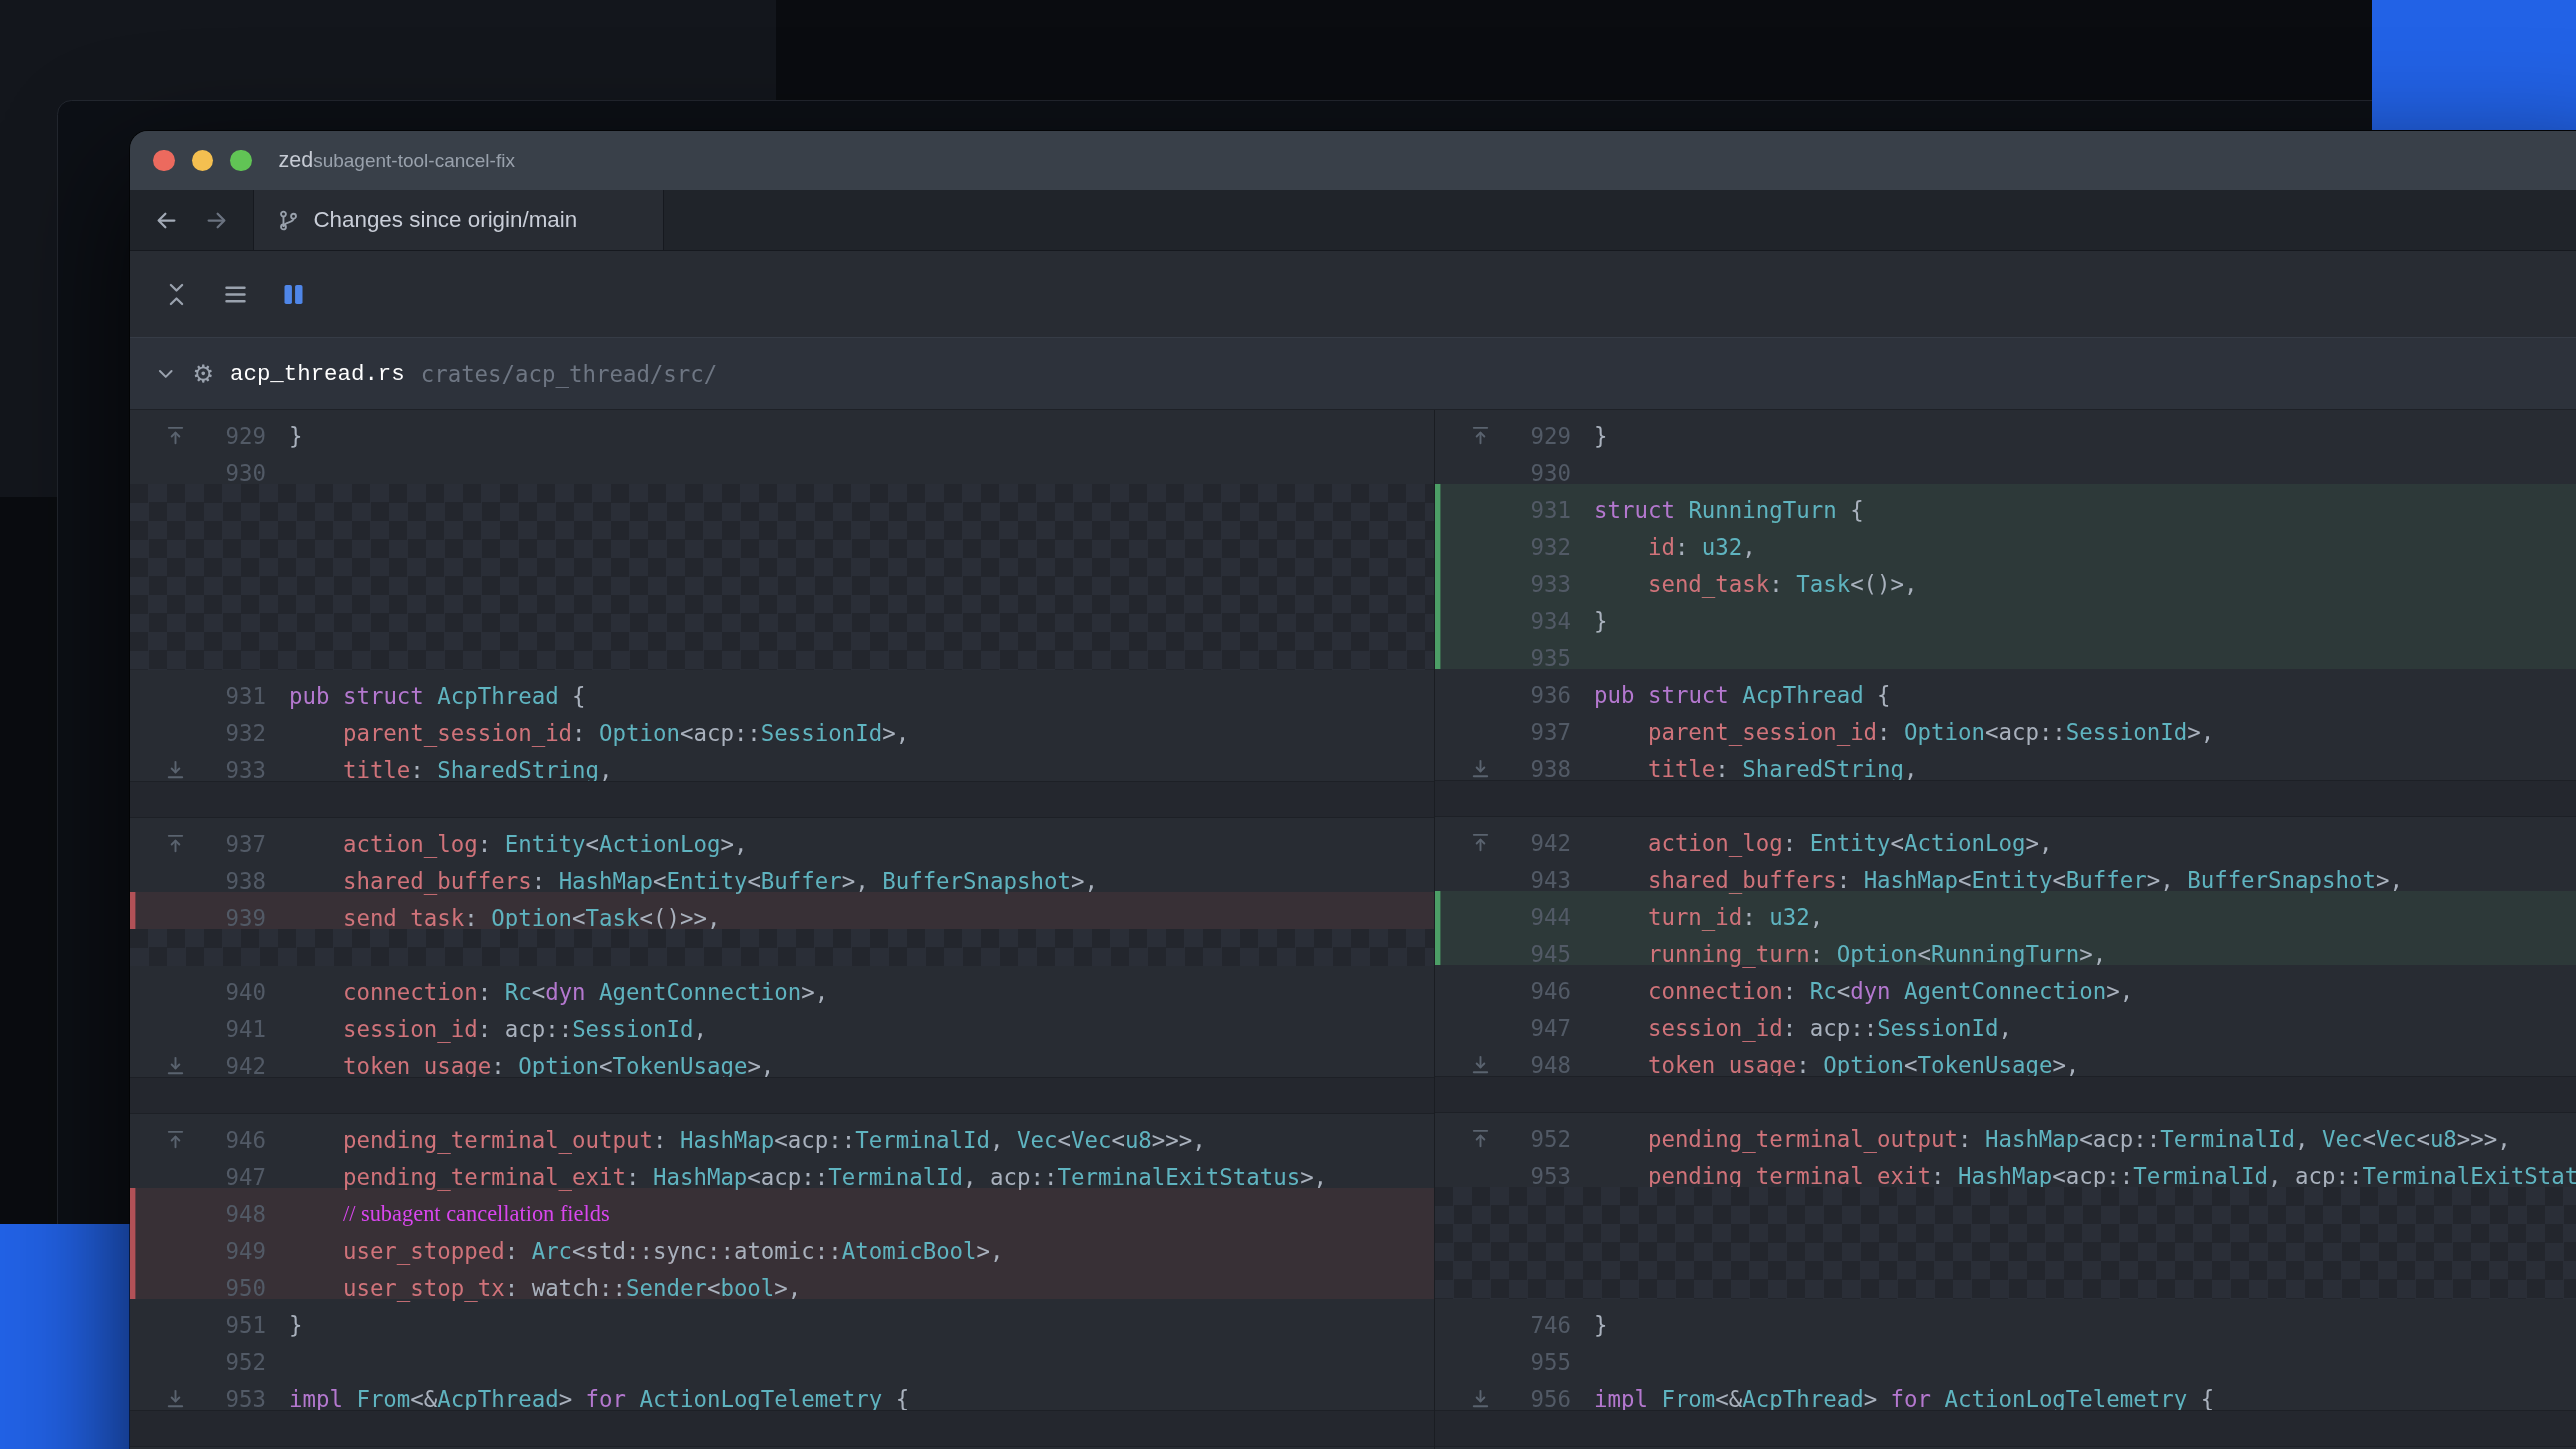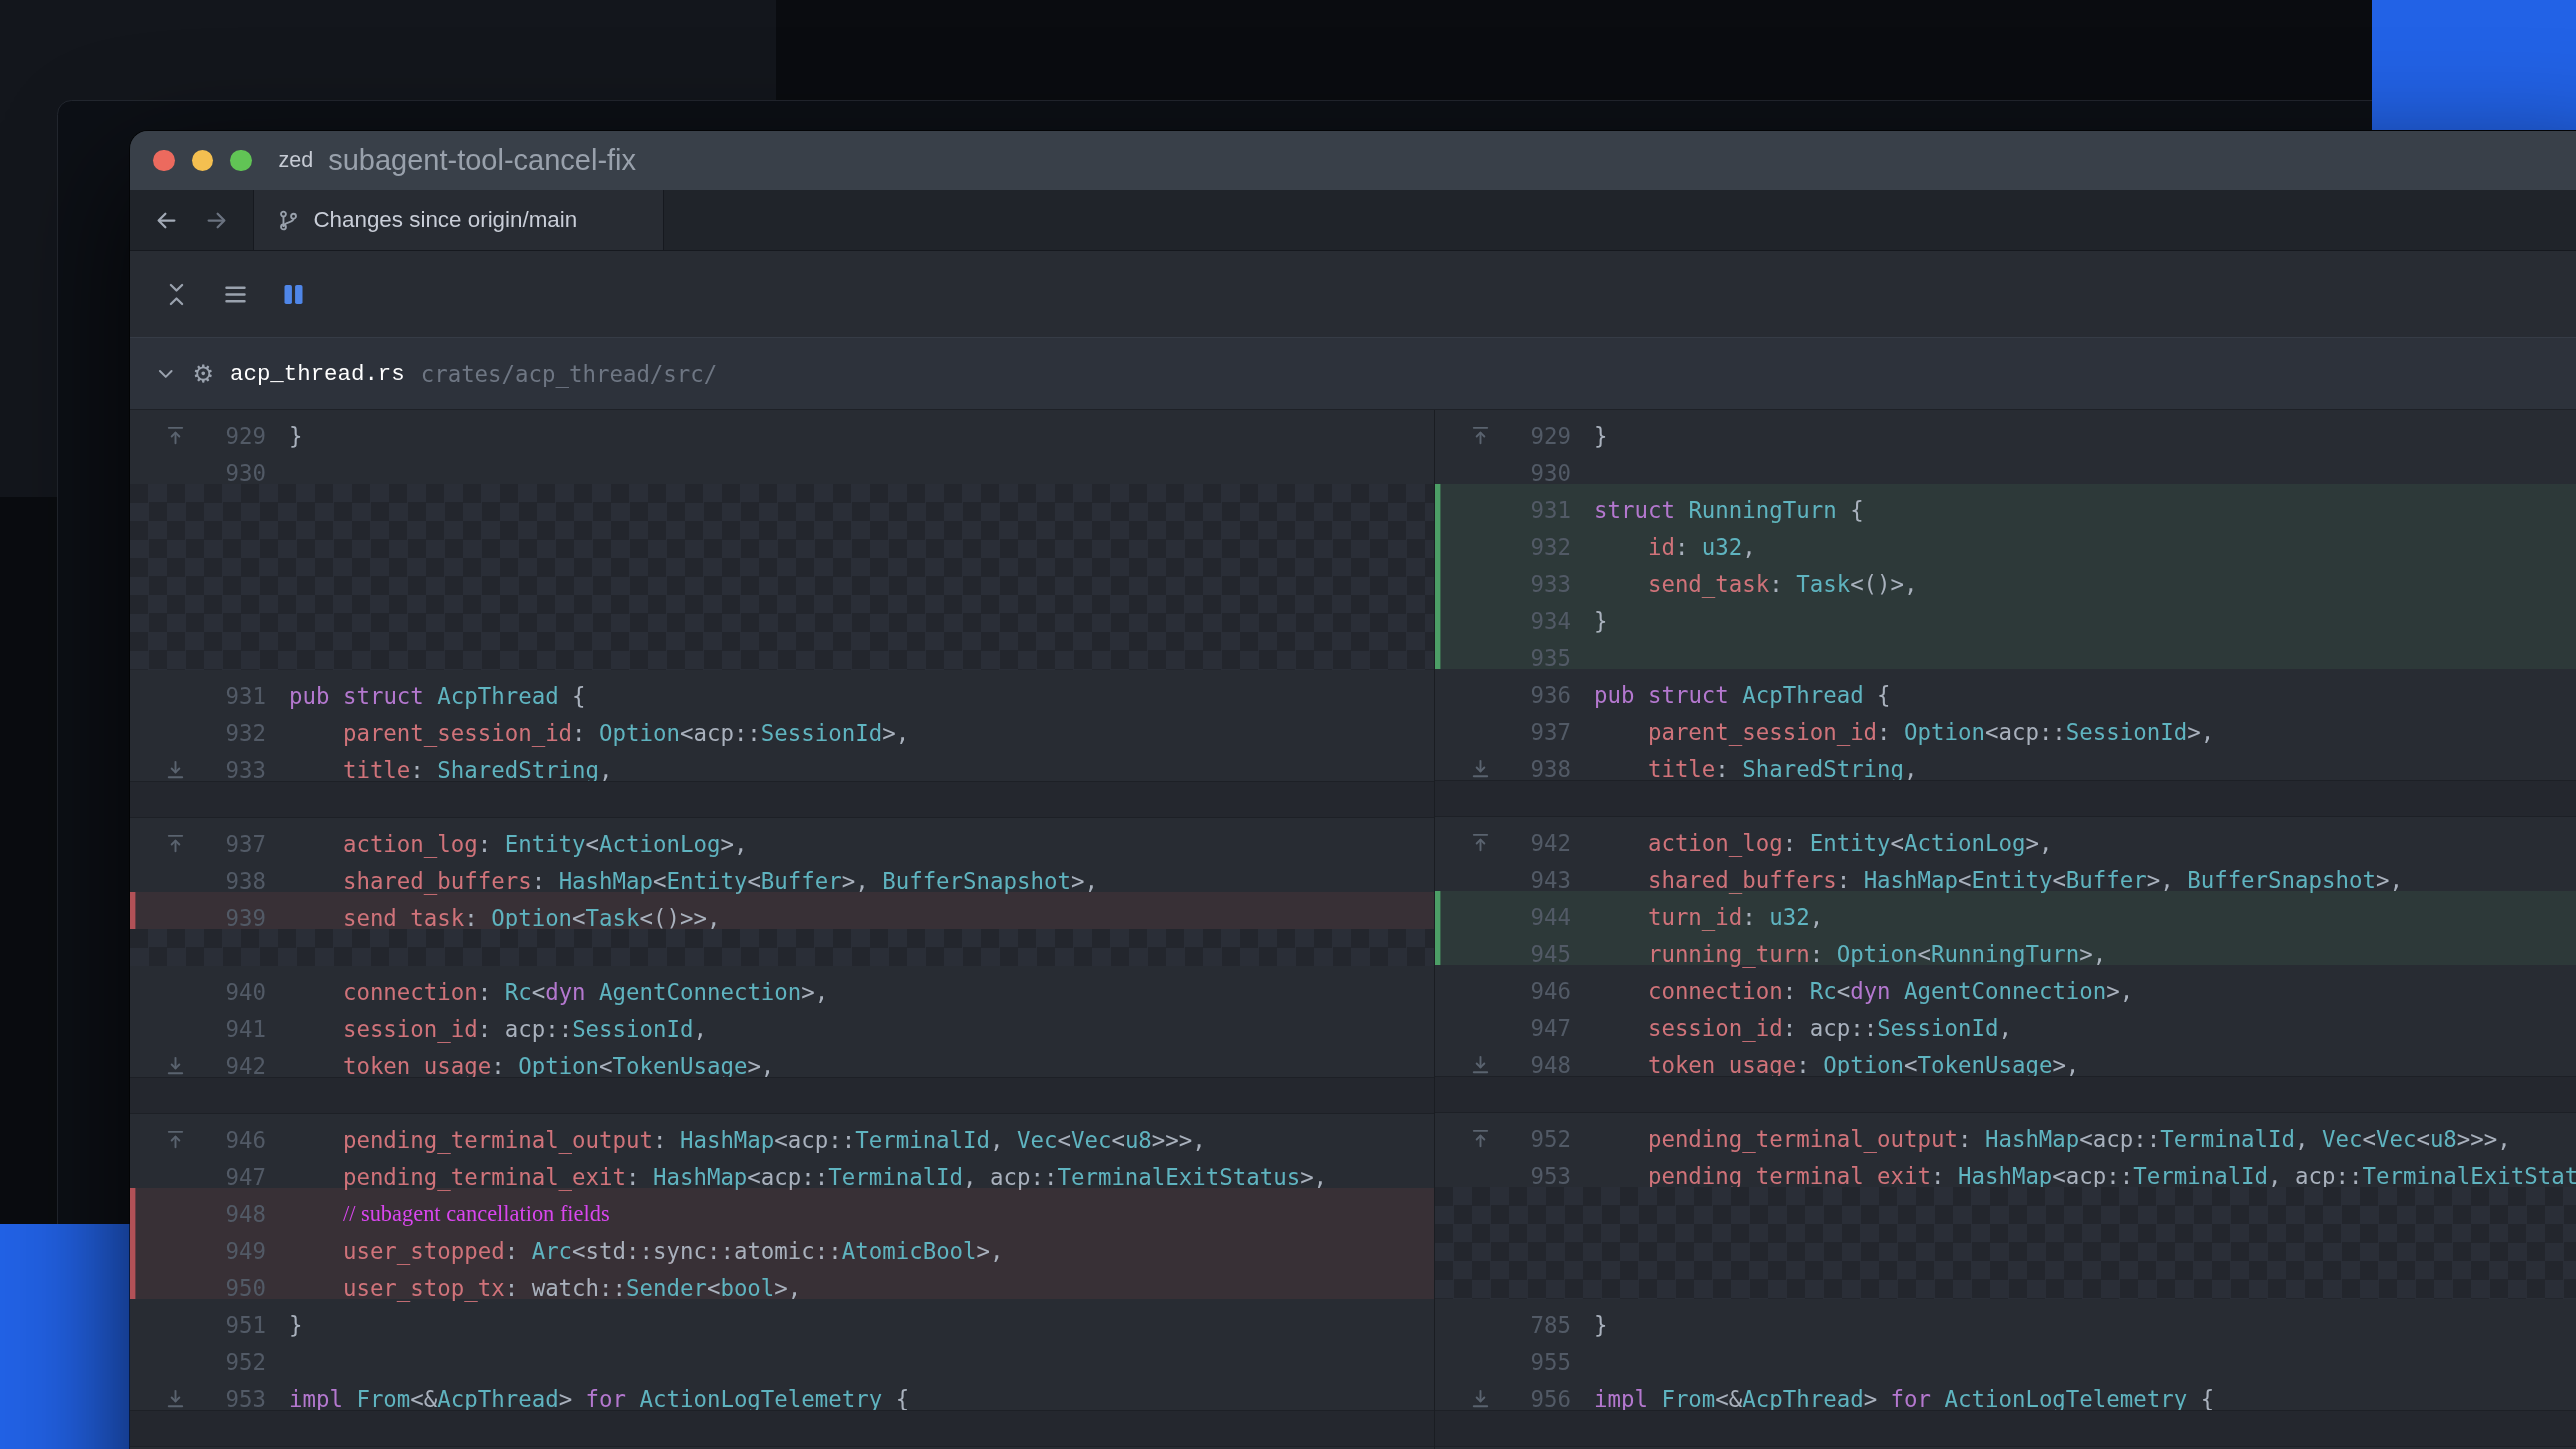--- a/index.html
+++ b/index.html
@@ -19,21 +19,21 @@
   #window { position:absolute; left:130px; top:131px; width:2506px; height:1431px;
             background:#282c33; border-radius:18px 18px 0 0; overflow:hidden;
             display:flex; flex-direction:column;
             box-shadow:0 0 0 0.9px rgba(0,0,0,.65), 0 45px 125px rgba(0,0,0,.75); }
 
   
   #titlebar { height:59px; flex:0 0 auto; background:#394049; display:flex;
               align-items:center; padding-left:23px; }
   .traffic { width:21.5px; height:21.5px; border-radius:50%; margin-right:17px; flex:0 0 auto; }
   #title-project { font-size:21.5px; color:#c6cbd4; margin-left:10px; }
-  #title-branch  { font-size:29px; color:#99a1ac; margin-left:15px; }
+  #title-branch  { font-size:19px; color:#99a1ac; }
 
   
   #tabbar { height:61px; flex:0 0 auto; background:#20242a; display:flex;
             align-items:stretch; border-bottom:0.9px solid #16191f; }
   #nav { width:123px; display:flex; align-items:center; justify-content:center; gap:19.7px; }
   .nav-btn { width:30px; height:30px; display:flex; align-items:center; justify-content:center; }
   #tab-active { width:411px; background:#282c33; display:flex; align-items:center;
                 gap:13.4px; padding:0 23px; border-left:0.9px solid #16191f;
                 border-right:0.9px solid #16191f; }
   #tab-label { font-size:22.4px; color:#c9ced8; white-space:nowrap; }
@@ -238,21 +238,21 @@
                 <path d="M8 11l4 4 4-4"></path>
               </svg></span><span class="num">948</span><span class="code"><span>    </span><span class="fld">token_usage</span><span>: </span><span class="ty">Option</span><span>&lt;</span><span class="ty">TokenUsage</span><span>&gt;,</span></span></div>
           <div class="row gap" style="height: 37px;"></div>
           <div class="row code"><span class="marker"><svg width="23" height="23" viewBox="0 0 24 24" fill="none" stroke="#5a636f" stroke-width="2" stroke-linecap="round" stroke-linejoin="round">
                 <path d="M5 4h14"></path>
                 <path d="M12 20V9"></path>
                 <path d="M8 13l4-4 4 4"></path>
               </svg></span><span class="num">952</span><span class="code"><span>    </span><span class="fld">pending_terminal_output</span><span>: </span><span class="ty">HashMap</span><span>&lt;</span><span>acp</span><span>::</span><span class="ty">TerminalId</span><span>, </span><span class="ty">Vec</span><span>&lt;</span><span class="ty">Vec</span><span>&lt;</span><span class="ty">u8</span><span>&gt;&gt;&gt;,</span></span></div>
           <div class="row code"><span class="marker"></span><span class="num">953</span><span class="code"><span>    </span><span class="fld">pending_terminal_exit</span><span>: </span><span class="ty">HashMap</span><span>&lt;</span><span>acp</span><span>::</span><span class="ty">TerminalId</span><span>, </span><span>acp</span><span>::</span><span class="ty">TerminalExitStatus</span></span></div>
           <div class="row checker" style="height: 112px;"></div>
-          <div class="row code"><span class="marker"></span><span class="num">785</span><span class="code"><span>}</span></span></div>
+          <div class="row code"><span class="marker"></span><span class="num">746</span><span class="code"><span>}</span></span></div>
           <div class="row code"><span class="marker"></span><span class="num">955</span><span class="code"></span></div>
           <div class="row code"><span class="marker"><svg width="23" height="23" viewBox="0 0 24 24" fill="none" stroke="#5a636f" stroke-width="2" stroke-linecap="round" stroke-linejoin="round">
                 <path d="M5 20h14"></path>
                 <path d="M12 4v11"></path>
                 <path d="M8 11l4 4 4-4"></path>
               </svg></span><span class="num">956</span><span class="code"><span class="kw">impl</span><span> </span><span class="ty">From</span><span>&lt;&amp;</span><span class="ty">AcpThread</span><span>&gt; </span><span class="kw">for</span><span> </span><span class="ty">ActionLogTelemetry</span><span> {</span></span></div>
           <div class="row gap" style="height: 37px;"></div>
         </div>
       </div>
   </div>

